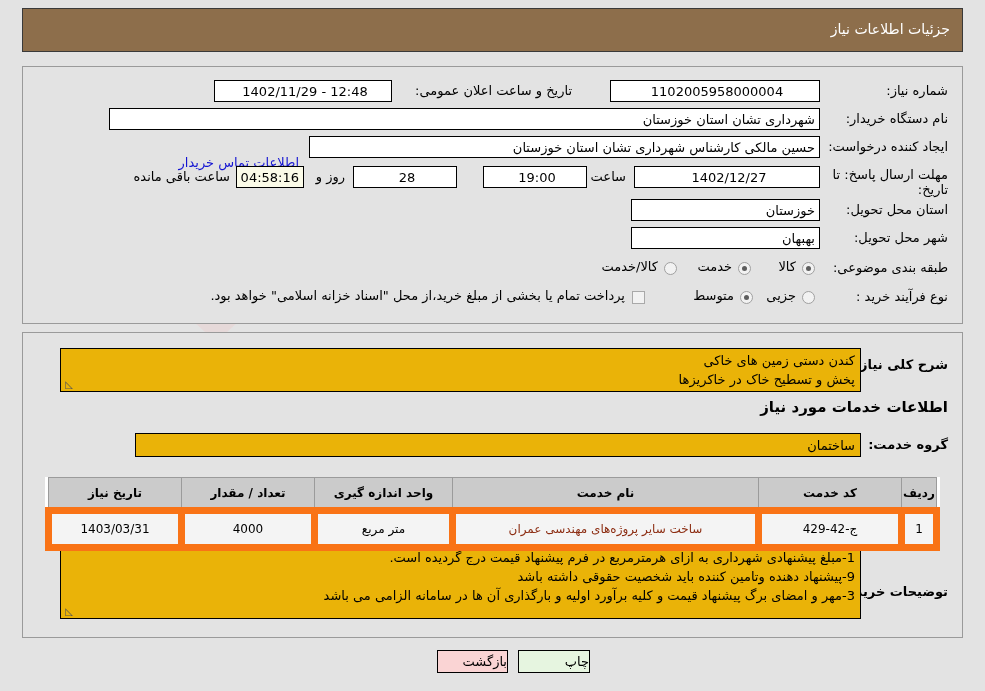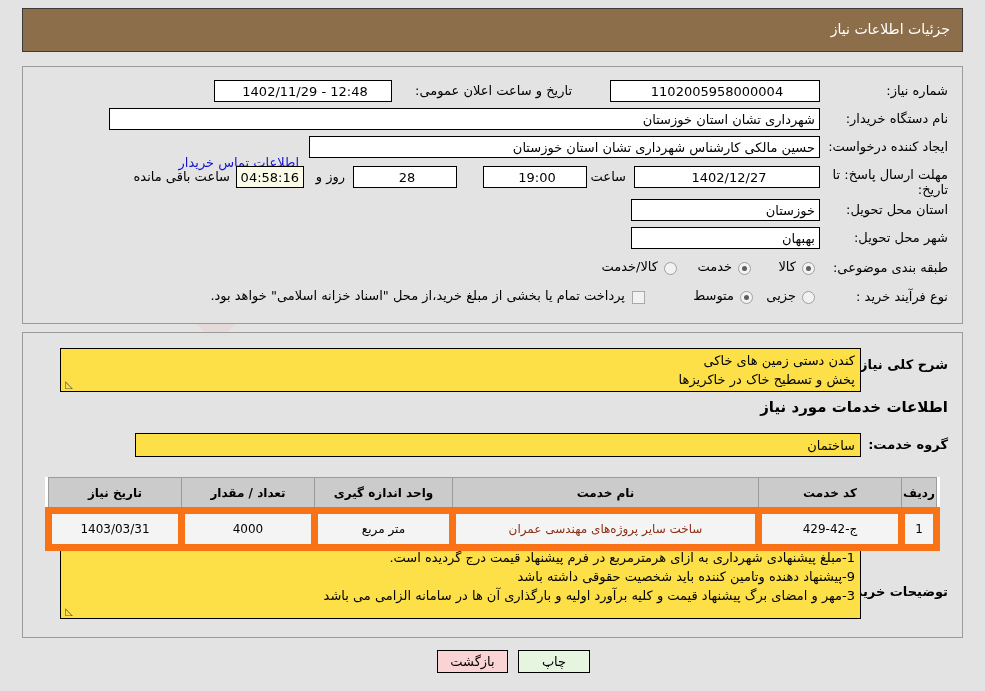--- a/index.html
+++ b/index.html
@@ -150,21 +150,21 @@
     width: 13px; height: 13px;
     border: 1px solid #a9a9a9;
     background: #f2f2f2;
     box-sizing: border-box;
   }
 
   
   .ta {
     position: absolute;
     border: 1px solid #000;
-    background: #fde047;
+    background: #eab308;
     box-sizing: border-box;
     font-size: 13px;
     color: #000;
     padding: 2px 5px;
     text-align: right;
     line-height: 19px;
     overflow: hidden;
   }
   .ta .grip {
     position: absolute;
@@ -219,21 +219,21 @@
   #svc-table td.svc-name { color: #8c2d12; }
 
   
   .btn {
     position: absolute;
     height: 23px;
     border: 1px solid #000;
     box-sizing: border-box;
     font-size: 13px;
     color: #000;
-    text-align: center;
+    text-align: right;
     line-height: 21px;
     cursor: pointer;
     z-index: 3;
   }
   #btn-back  { left: 437px; top: 650px; width: 71px; background: #fad4d4; }
   #btn-print { left: 518px; top: 650px; width: 72px; background: #e6f5e0; }
 </style>
 </head>
 <body>
 

